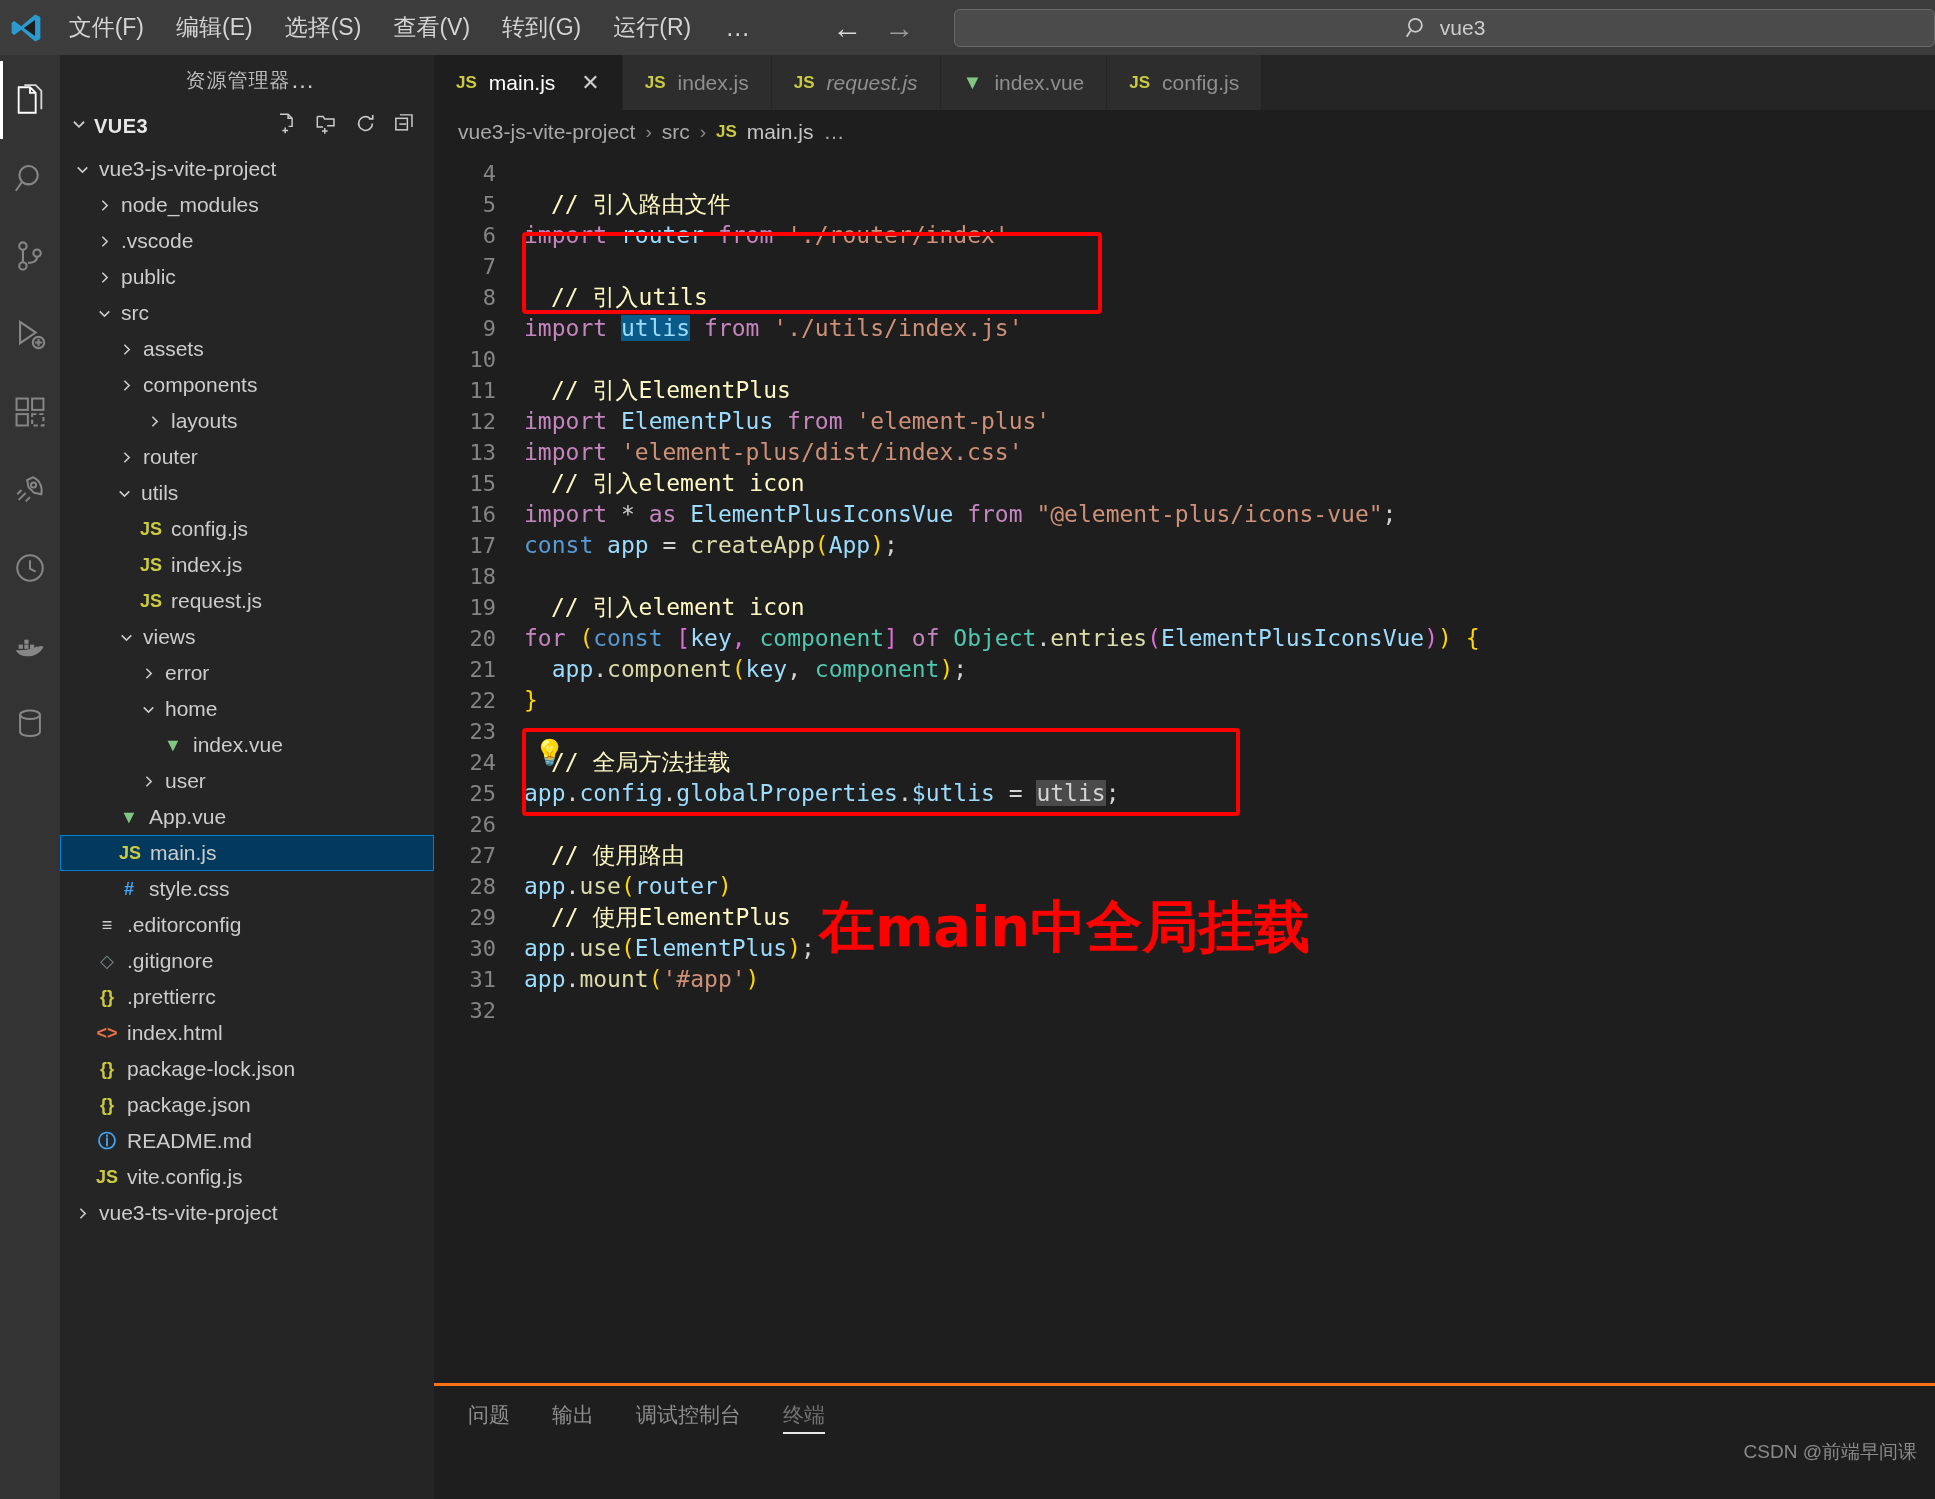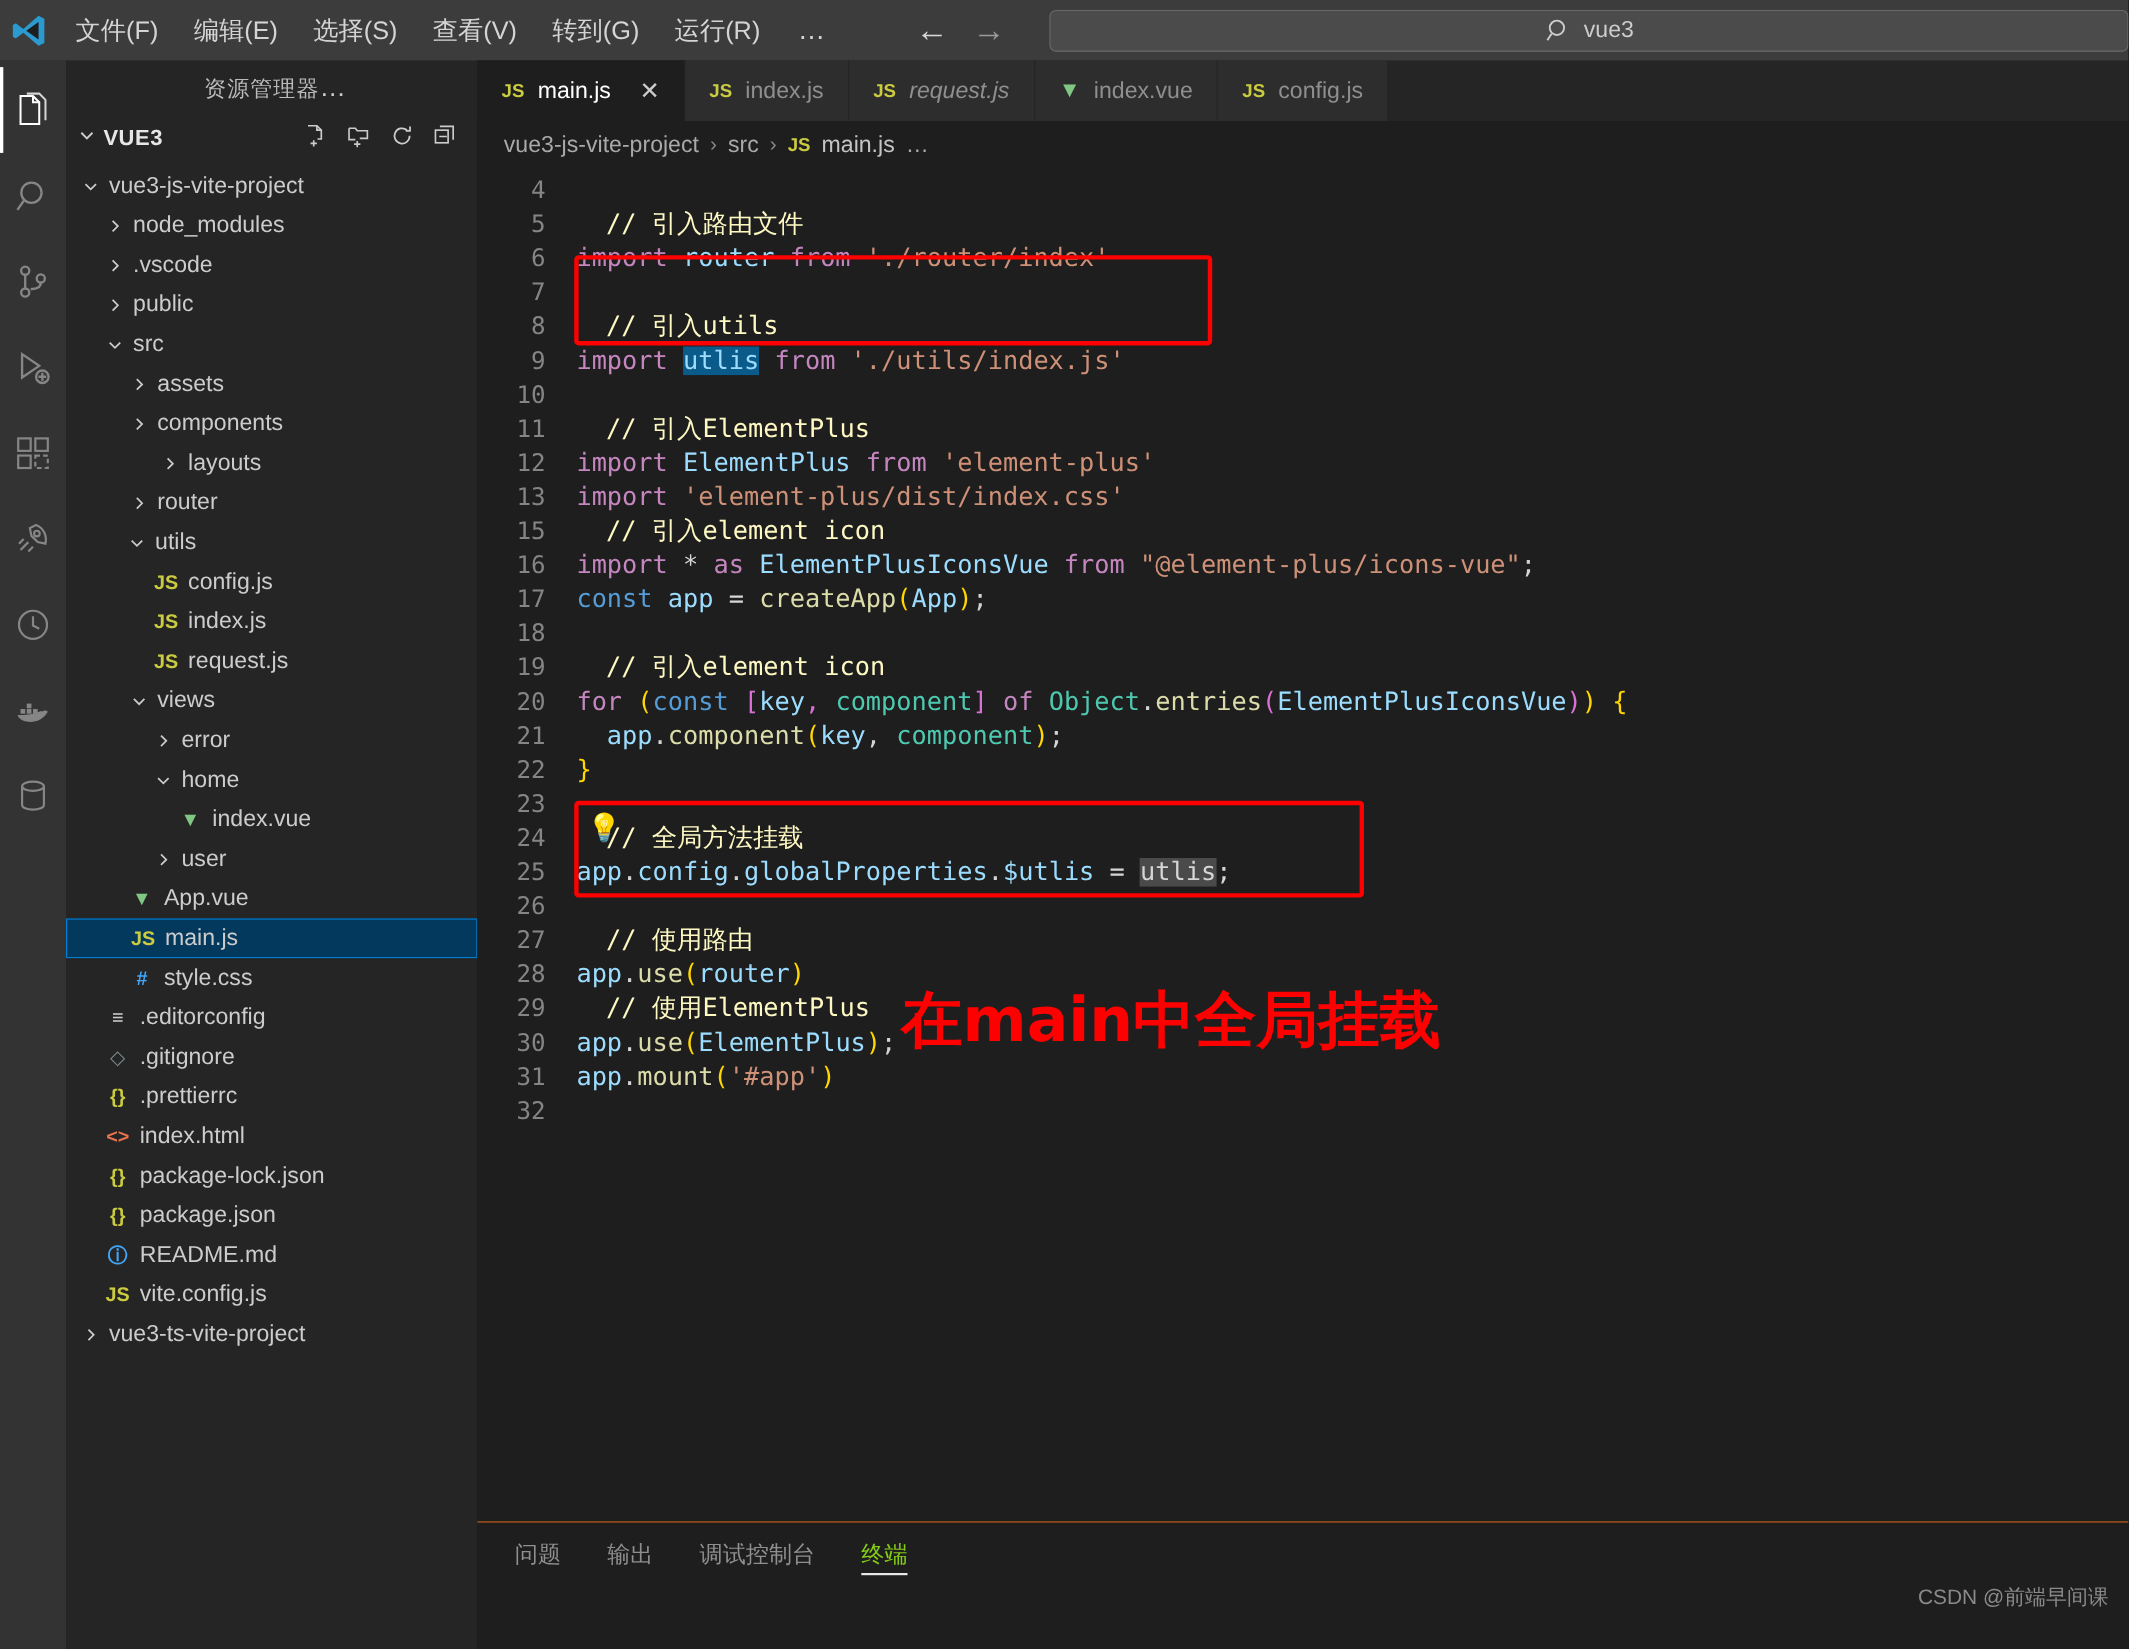--- a/index.html
+++ b/index.html
@@ -130,24 +130,24 @@
 
   
   .redbox { position:absolute; border: 4px solid #ff0000; border-radius: 4px; pointer-events:none; }
   .bigtext {
     position:absolute; color:#ff0000; font-size: 56px; font-weight: bold;
     font-family: "DejaVu Sans", "Liberation Sans", sans-serif; white-space:nowrap;
   }
   .bulb { position:absolute; font-size: 25px; }
 
   
-  .panel { height: 116px; flex:0 0 116px; background:#1e1e1e; border-top:1px solid #f97316; display:flex; flex-direction:row;}
+  .panel { height: 116px; flex:0 0 116px; background:#1e1e1e; border-top:3px solid #f97316; display:flex; flex-direction:row;}
   .panel-tabs { height: 58px; display:flex; align-items:center; padding-left: 34px; gap: 42px; }
   .ptab { font-size: 21px; color:#8f8f8f; height: 58px; display:flex; align-items:center; position:relative; }
-  .ptab.active { color:#84cc16; }
+  .ptab.active { color:#737373; }
   .ptab.active::after { content:""; position:absolute; left:0; right:0; bottom: 10px; height:2px; background:#e7e7e7; }
   .panel-body { flex:1 1 auto; position:relative; overflow:hidden; }
   .watermark {
     position:absolute; right: 18px; bottom: 34px; color:#8a8a8a; font-size: 19px;
   }
 </style>
 </head>
 <body>
 
 <div class="app">

